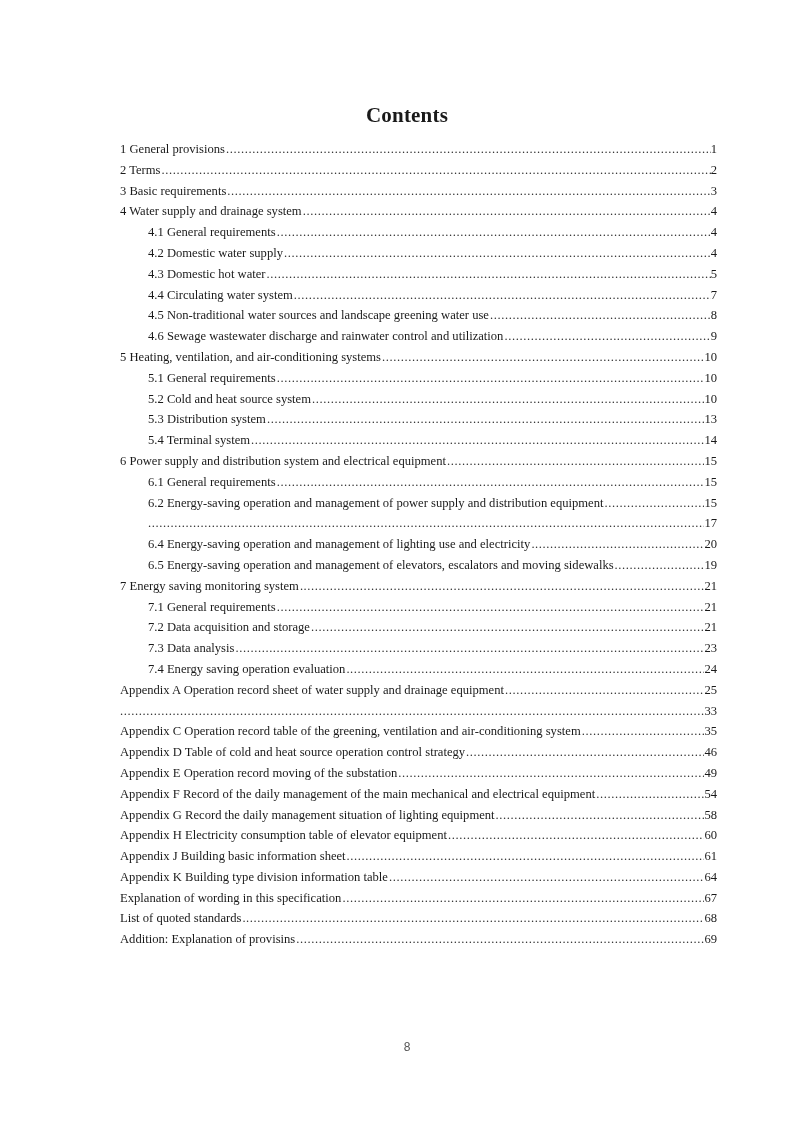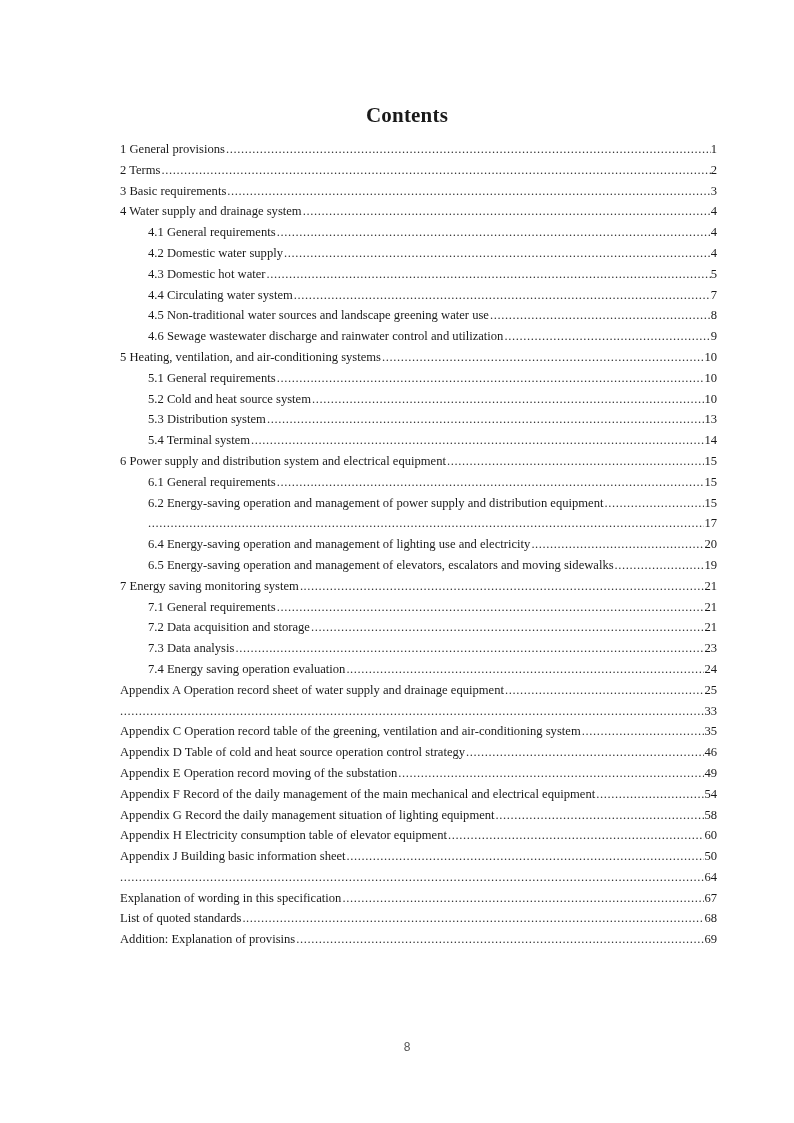--- a/index.html
+++ b/index.html
@@ -242,23 +242,24 @@
       <span class="toc-page">58</span>
     </div>
     <div class="toc-row level-1">
       <span class="toc-label">Appendix H Electricity consumption table of elevator equipment</span>
       <span class="toc-dots"></span>
       <span class="toc-page">60</span>
     </div>
     <div class="toc-row level-1">
       <span class="toc-label">Appendix J Building basic information sheet</span>
       <span class="toc-dots"></span>
-      <span class="toc-page">50</span>
-    </div>
-    <div class="toc-row level-1">
+      <span class="toc-page">61</span>
+    </div>
+    <div class="toc-row level-1">
+      <span class="toc-label">Appendix K Building type division information table</span>
       <span class="toc-dots"></span>
       <span class="toc-page">64</span>
     </div>
     <div class="toc-row level-1">
       <span class="toc-label">Explanation of wording in this specification</span>
       <span class="toc-dots"></span>
       <span class="toc-page">67</span>
     </div>
     <div class="toc-row level-1">
       <span class="toc-label">List of quoted standards</span>

